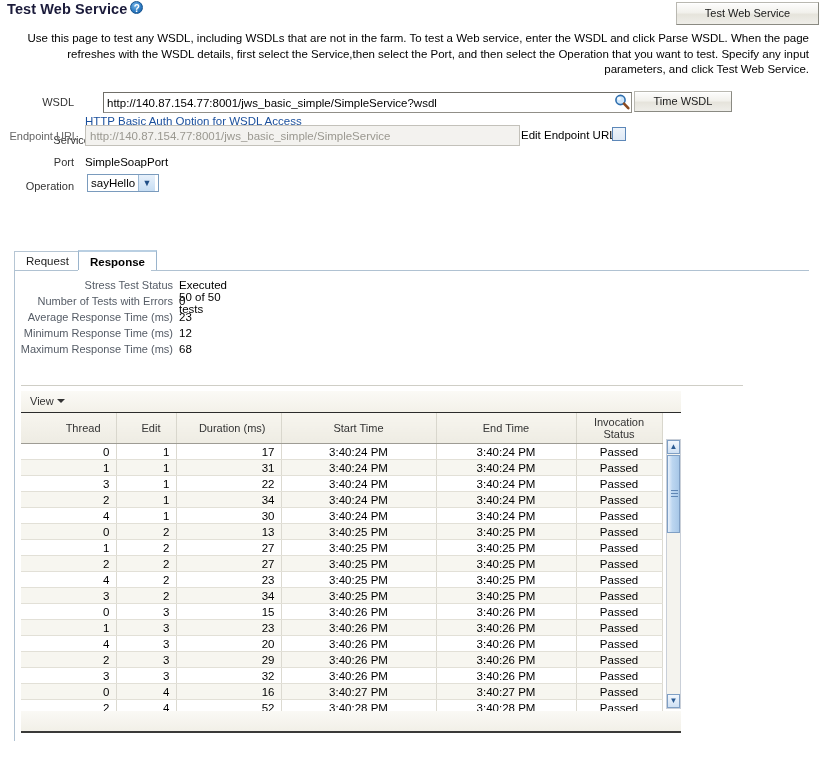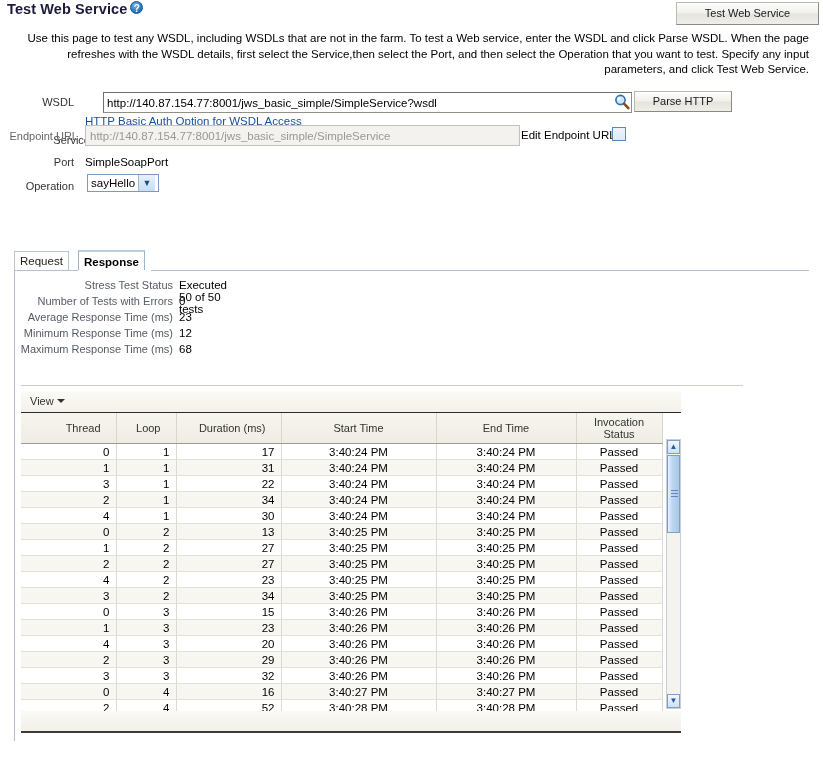--- a/index.html
+++ b/index.html
@@ -246,21 +246,21 @@
     left: 14px;
     top: 250px;
     width: 795px;
     height: 21px;
   }
   .tab {
     position: absolute;
     top: 0;
     height: 20px;
     line-height: 20px;
-    padding: 0 5px;
+    padding: 0 11px;
     font-size: 11.5px;
     border: 1px solid #a9bdd0;
     border-bottom: none;
     cursor: pointer;
     box-sizing: border-box;
   }
   .tab.inactive {
     left: 0;
     background: #ffffff;
     color: #222;
@@ -487,21 +487,21 @@
   <div class="frow" style="height:24px;">
     <div class="flabel" style="top:4px;">WSDL</div>
     <input id="wsdl-input" type="text" value="http://140.87.154.77:8001/jws_basic_simple/SimpleService?wsdl" style="">
     <span id="wsdl-search-icon">
       <svg width="18" height="18" viewBox="0 0 18 18">
         <circle cx="7.5" cy="7" r="4.6" fill="#cfe6fa" stroke="#2f6fae" stroke-width="1.6"></circle>
         <circle cx="6" cy="5.6" r="1.8" fill="#ffffff" opacity="0.75"></circle>
         <line x1="11" y1="10.6" x2="15.3" y2="15.2" stroke="#8a4a20" stroke-width="2.6" stroke-linecap="round"></line>
       </svg>
     </span>
-    <button class="btn" id="parse-wsdl-button">Parse HTTP</button>
+    <button class="btn" id="parse-wsdl-button">Time WSDL</button>
     <a id="auth-link">HTTP Basic Auth Option for WSDL Access</a>
   </div>
 
   <div class="frow" style="margin-top:14px;padding-left:16px;">
     <div class="flabel">Service</div>
     <div class="fvalue">SimpleImplService</div>
   </div>
 
   <div class="frow">
     <div class="flabel">Port</div>
@@ -568,21 +568,21 @@
         <col style="width:95px">
         <col style="width:60px">
         <col style="width:105px">
         <col style="width:155px">
         <col style="width:140px">
         <col style="width:86px">
       </colgroup>
       <thead>
         <tr>
           <th class="c-num">Thread</th>
-          <th class="c-num">Loop</th>
+          <th class="c-num">Edit</th>
           <th class="c-num">Duration (ms)</th>
           <th class="c-ctr">Start Time</th>
           <th class="c-ctr">End Time</th>
           <th class="c-ctr">Invocation Status</th>
         </tr>
       </thead>
       <tbody id="table-body">
           <tr class="norm">
             <td class="c-num">0</td>
             <td class="c-num">1</td>

